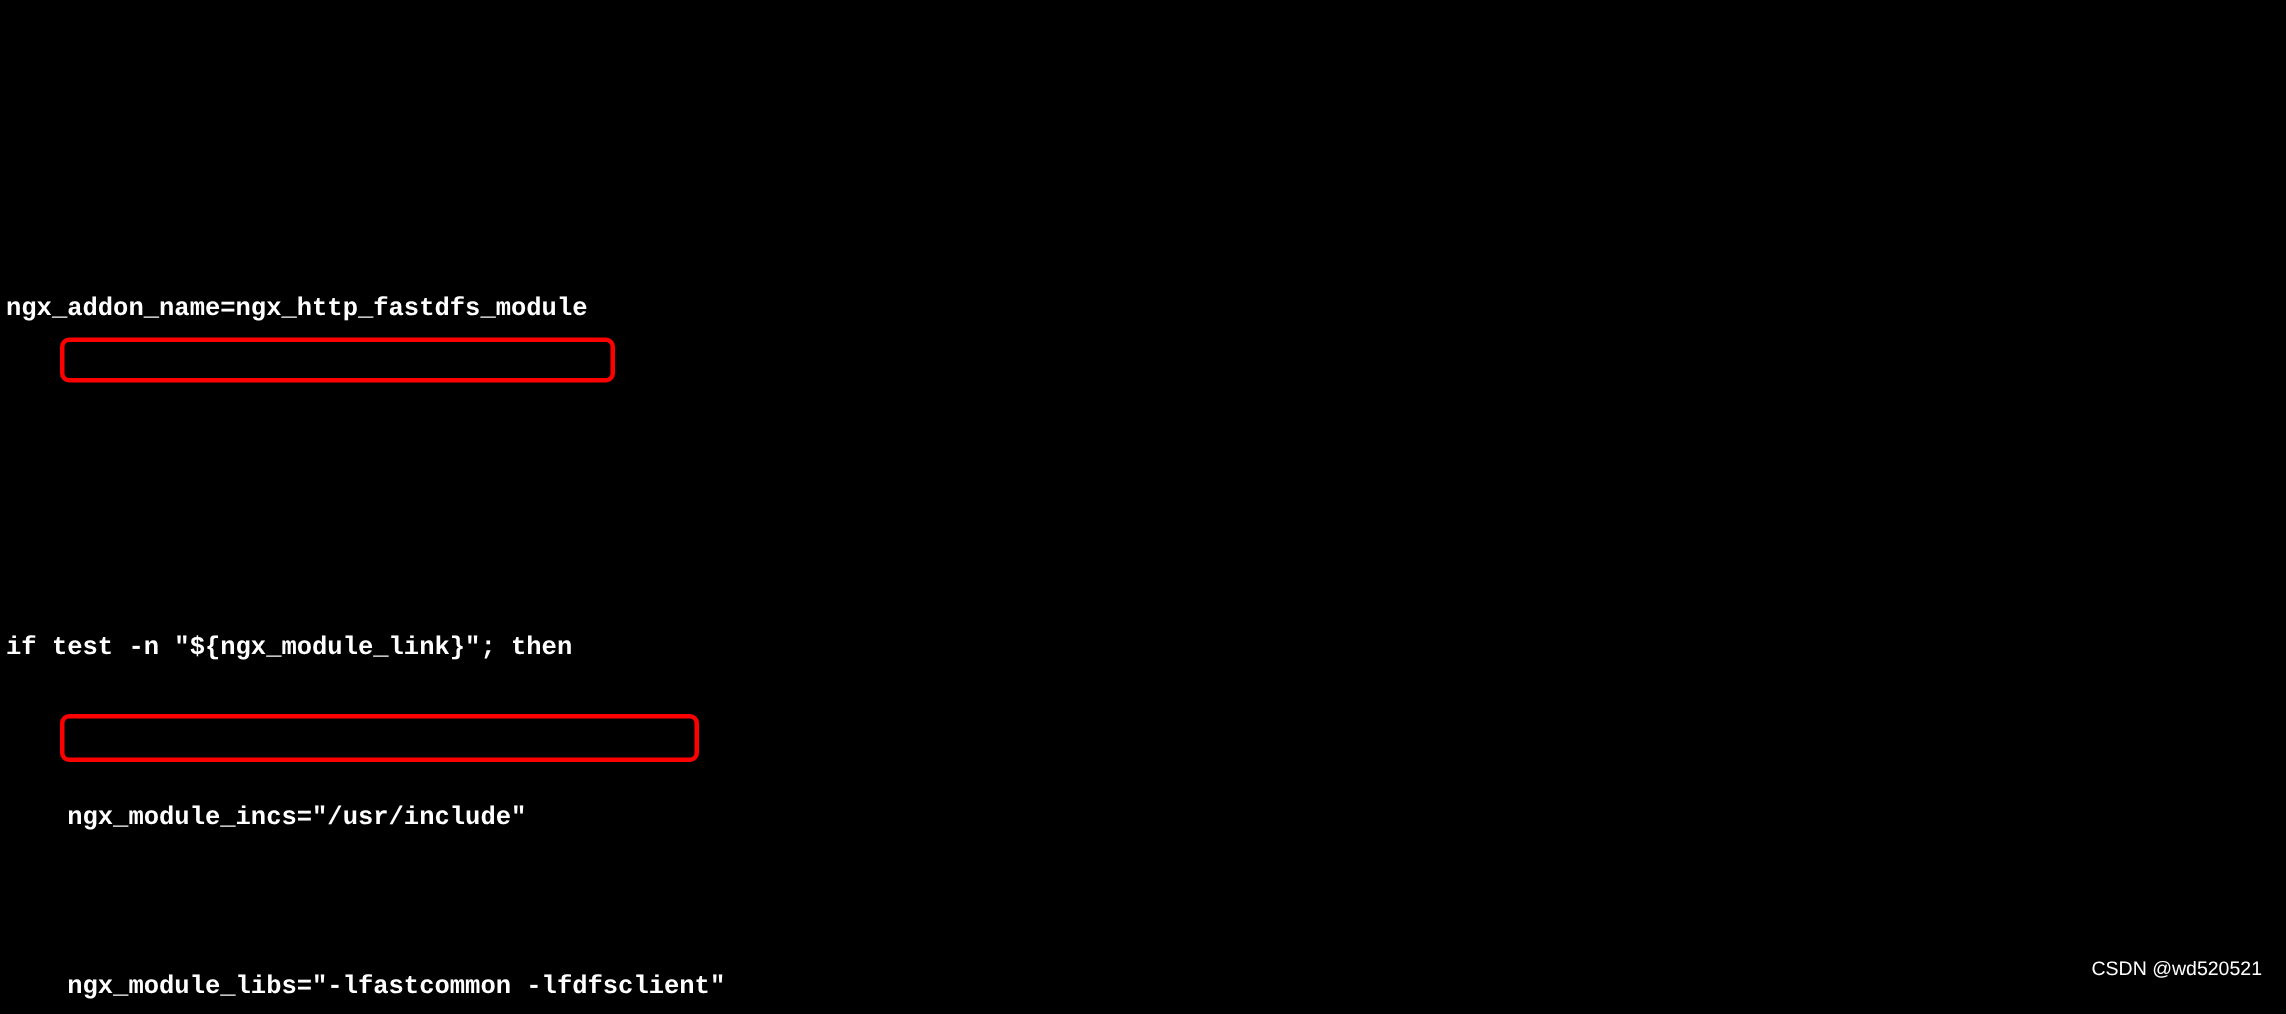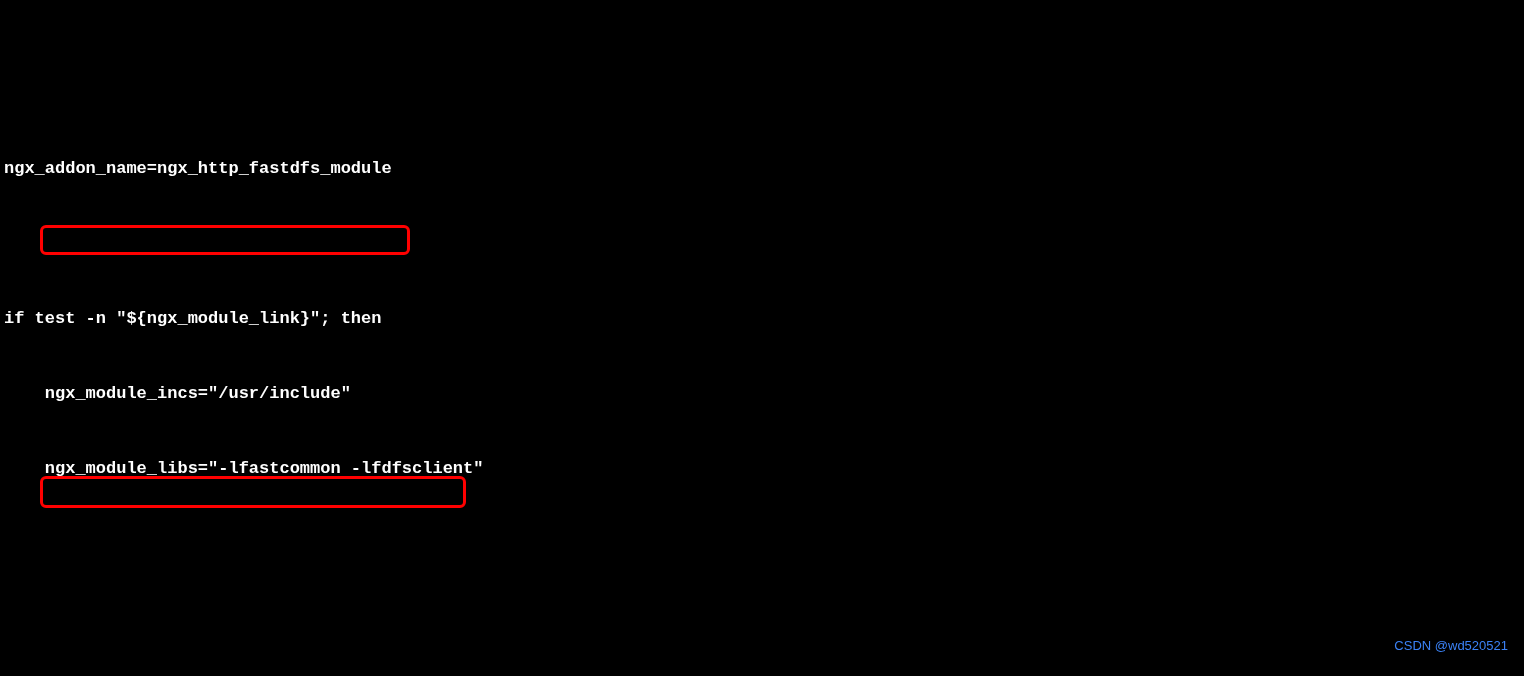--- a/index.html
+++ b/index.html
@@ -20,20 +20,21 @@
       position: relative;
       white-space: pre;
     }
     .terminal {
       padding: 6px 4px;
       position: relative;
     }
     .line {
       display: block;
       min-height: 25px;
+      margin-top: 38px;
     }
     .highlight-box {
       position: absolute;
       border: 3px solid #ff0000;
       border-radius: 6px;
       pointer-events: none;
     }
     .box1 {
       left: 40px;
       top: 125px;
@@ -43,21 +44,21 @@
     .box2 {
       left: 40px;
       top: 376px;
       width: 426px;
       height: 32px;
     }
     .watermark {
       position: absolute;
       bottom: 18px;
       right: 16px;
-      color: #3b82f6;
+      color: #ffffff;
       font-size: 13px;
       font-weight: normal;
       font-family: Arial, sans-serif;
     }
   </style>
 </head>
 <body>
 
 
 

